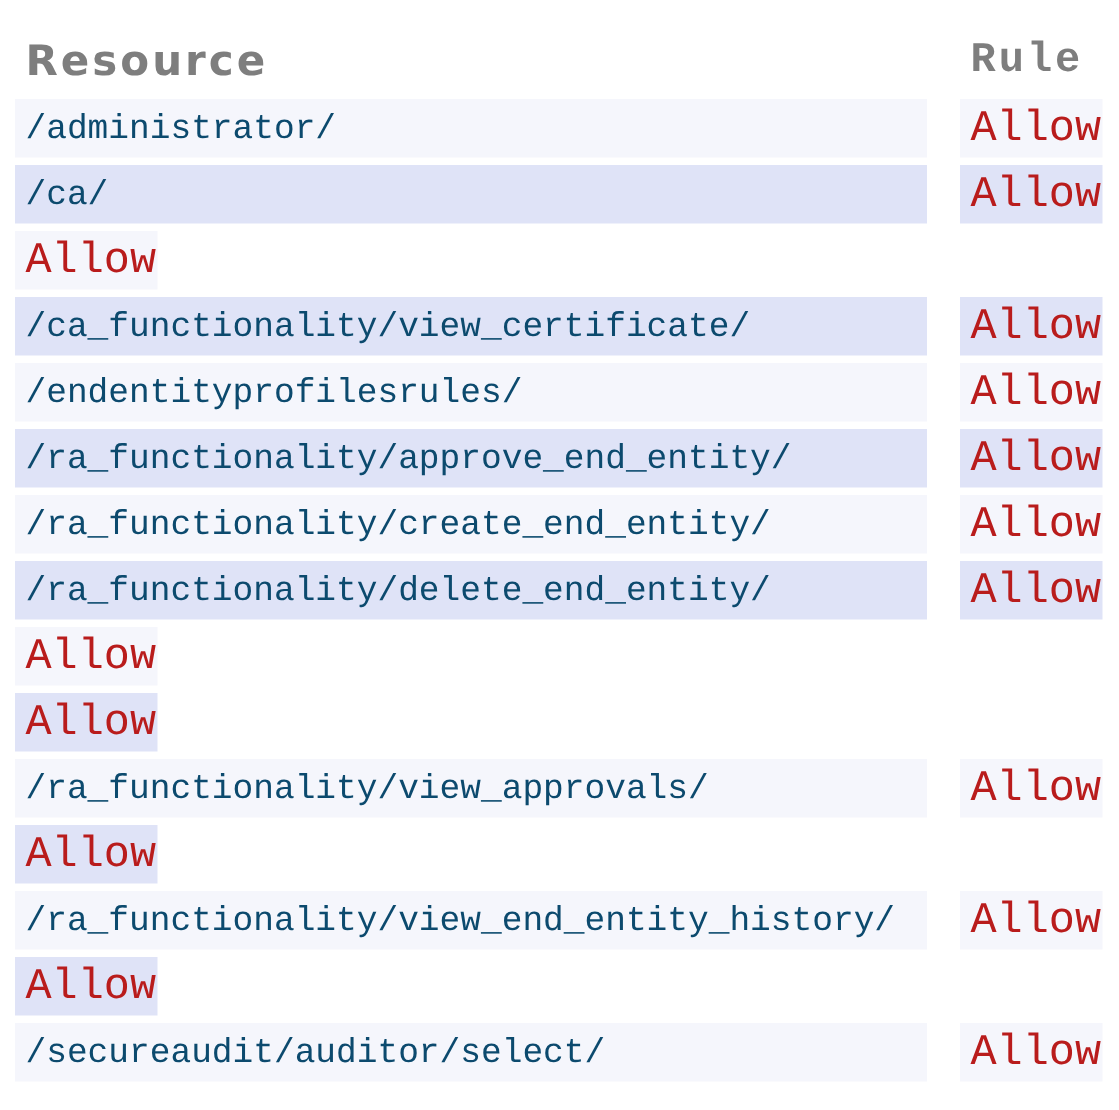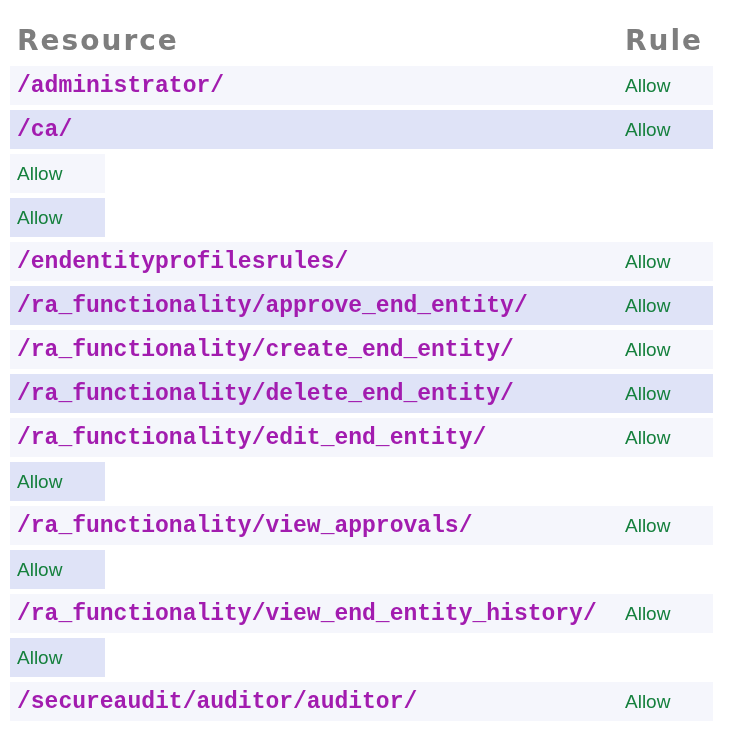--- a/index.html
+++ b/index.html
@@ -11,21 +11,21 @@
     overflow: hidden;
   }
   .page {
     box-sizing: border-box;
     width: 746px;
     height: 740px;
     padding: 20px 0 0 10px;
   }
   .hdr-row, .row {
     display: flex;
-    gap: 0;
+    gap: 22px;
   }
   .hdr-row {
     margin-bottom: 6px;
   }
   .hdr-cell {
     height: 40px;
     display: flex;
     align-items: center;
     padding-left: 7px;
     box-sizing: border-box;
@@ -39,34 +39,33 @@
     margin-bottom: 5px;
   }
   .cell {
     height: 39px;
     display: flex;
     align-items: center;
     padding-left: 7px;
     box-sizing: border-box;
   }
   .res-col { width: 608px; }
-  .rule-col { width: 95px; }
+  .rule-col { width: 95px; font-family: Liberation Mono, monospace; }
   .row-light .cell { background: #f5f6fc; }
   .row-dark  .cell { background: #dfe3f7; }
   .res-cell {
     font-family: "Liberation Mono", "DejaVu Sans Mono", monospace;
     font-size: 23px;
-    color: #a21caf;
+    color: #0c4a6e;
     white-space: nowrap;
-    font-weight: bold;
   }
   .rule-cell {
-    font-family: Liberation Sans, sans-serif;
-    font-size: 19px;
-    color: #15803d;
+    font-family: Liberation Mono, monospace;
+    font-size: 29px;
+    color: #b91c1c;
     white-space: nowrap;
   }
 </style>
 </head>
 <body>
 
 <div class="page">
 
   <div class="hdr-row">
     <div class="hdr-cell res-col">Resource</div>
@@ -79,58 +78,58 @@
       <div class="cell rule-col rule-cell">Allow</div>
     </div>
     <div class="row row-dark">
       <div class="cell res-col res-cell">/ca/</div>
       <div class="cell rule-col rule-cell">Allow</div>
     </div>
     <div class="row row-light">
       <div class="cell rule-col rule-cell">Allow</div>
     </div>
     <div class="row row-dark">
+      <div class="cell res-col res-cell">/ca_functionality/view_certificate/</div>
       <div class="cell rule-col rule-cell">Allow</div>
     </div>
     <div class="row row-light">
       <div class="cell res-col res-cell">/endentityprofilesrules/</div>
       <div class="cell rule-col rule-cell">Allow</div>
     </div>
     <div class="row row-dark">
       <div class="cell res-col res-cell">/ra_functionality/approve_end_entity/</div>
       <div class="cell rule-col rule-cell">Allow</div>
     </div>
     <div class="row row-light">
       <div class="cell res-col res-cell">/ra_functionality/create_end_entity/</div>
       <div class="cell rule-col rule-cell">Allow</div>
     </div>
     <div class="row row-dark">
       <div class="cell res-col res-cell">/ra_functionality/delete_end_entity/</div>
       <div class="cell rule-col rule-cell">Allow</div>
     </div>
     <div class="row row-light">
-      <div class="cell res-col res-cell">/ra_functionality/edit_end_entity/</div>
       <div class="cell rule-col rule-cell">Allow</div>
     </div>
     <div class="row row-dark">
       <div class="cell rule-col rule-cell">Allow</div>
     </div>
     <div class="row row-light">
       <div class="cell res-col res-cell">/ra_functionality/view_approvals/</div>
       <div class="cell rule-col rule-cell">Allow</div>
     </div>
     <div class="row row-dark">
       <div class="cell rule-col rule-cell">Allow</div>
     </div>
     <div class="row row-light">
       <div class="cell res-col res-cell">/ra_functionality/view_end_entity_history/</div>
       <div class="cell rule-col rule-cell">Allow</div>
     </div>
     <div class="row row-dark">
       <div class="cell rule-col rule-cell">Allow</div>
     </div>
     <div class="row row-light">
-      <div class="cell res-col res-cell">/secureaudit/auditor/auditor/</div>
+      <div class="cell res-col res-cell">/secureaudit/auditor/select/</div>
       <div class="cell rule-col rule-cell">Allow</div>
     </div>
   </div>
 
 </div>
 
 </body></html>

